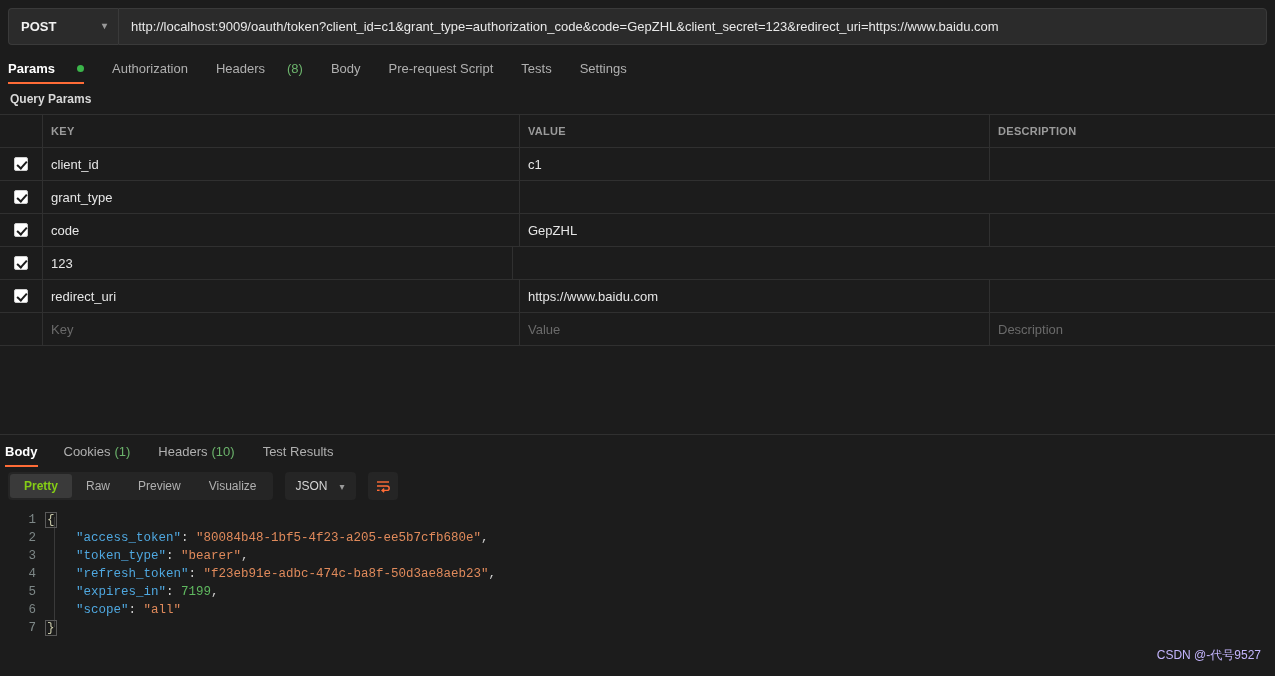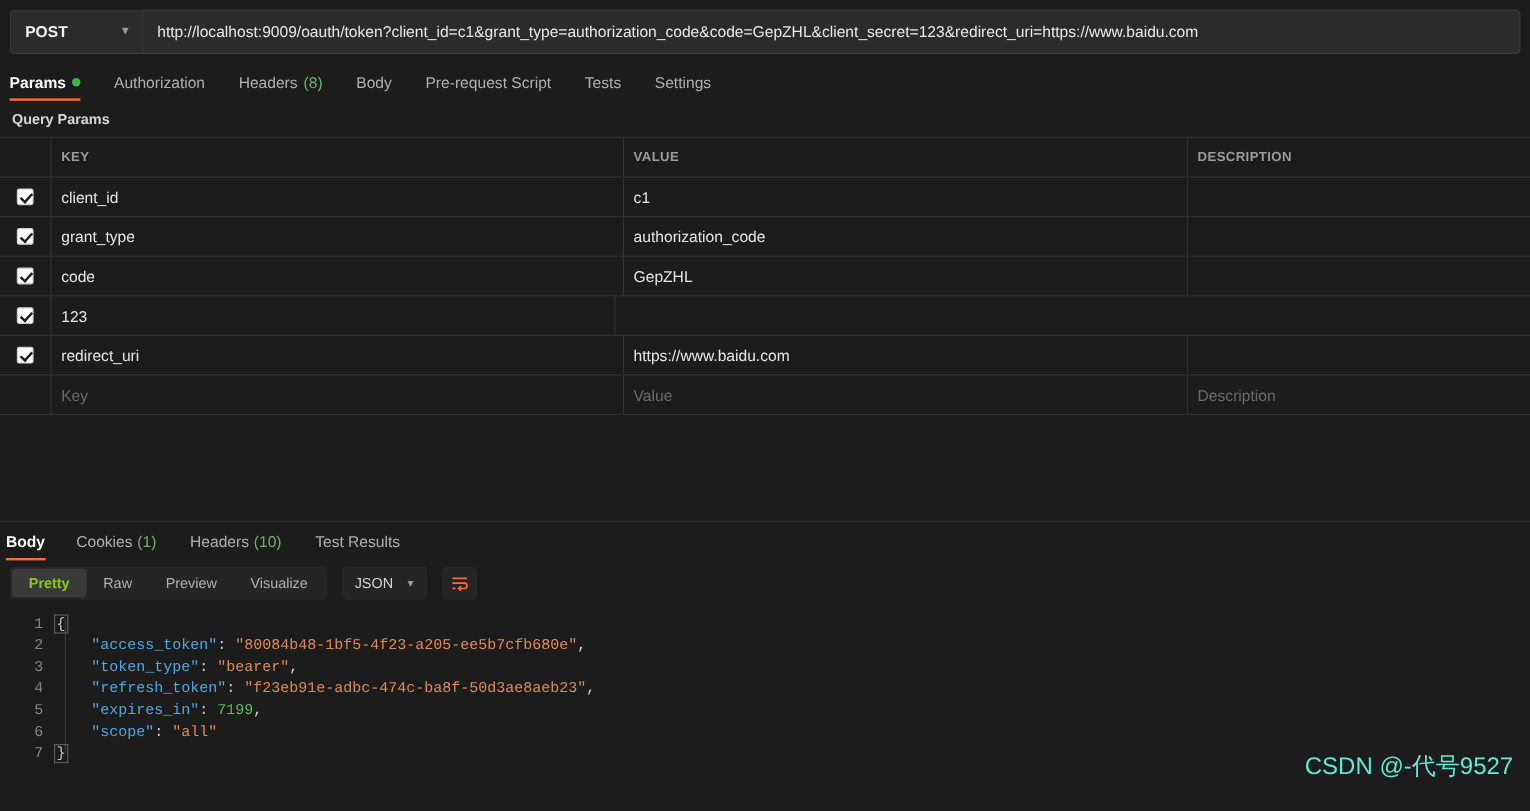--- a/index.html
+++ b/index.html
@@ -63,21 +63,21 @@
     display: flex;
     align-items: flex-end;
     padding-left: 8px;
     gap: 0;
   }
   .rtab {
     position: relative;
     height: 32px;
     display: flex;
     align-items: center;
-    gap: 5px;
+    gap: 22px;
     padding: 0 14px;
     color: #b0b0b0;
     font-size: 13px;
     cursor: pointer;
     white-space: nowrap;
     text-align: center;
   }
   .rtab:first-child { padding-left: 0; }
   .rtab.active { color: #ffffff; font-weight: bold; }
   .rtab.active::after {
@@ -317,23 +317,23 @@
     top: 12px;
     width: 1px;
     height: 110px;
     background: #3a3a3a;
   }
 
   
   #watermark {
     position: absolute;
     right: 14px;
-    bottom: 24px;
-    color: #5eead4;
-    font-size: 20px;
+    bottom: 12px;
+    color: #c4b5fd;
+    font-size: 12px;
     font-family: "Liberation Sans", sans-serif;
   }
 </style>
 </head>
 <body>
 
 <div id="url-bar">
   <div id="method-select">
     <span>POST</span>
     <span class="chev">▾</span>
@@ -385,21 +385,20 @@
         </div>
         <div class="cell-key">client_id</div>
         <div class="cell-val">c1</div>
         <div class="cell-desc"></div>
       </div>
       <div class="ptr">
         <div class="cell-check">
           <div class="cb"></div>
         </div>
         <div class="cell-key">grant_type</div>
-        <div class="cell-val">authorization_code</div>
         <div class="cell-desc"></div>
       </div>
       <div class="ptr">
         <div class="cell-check">
           <div class="cb"></div>
         </div>
         <div class="cell-key">code</div>
         <div class="cell-val">GepZHL</div>
         <div class="cell-desc"></div>
       </div>

